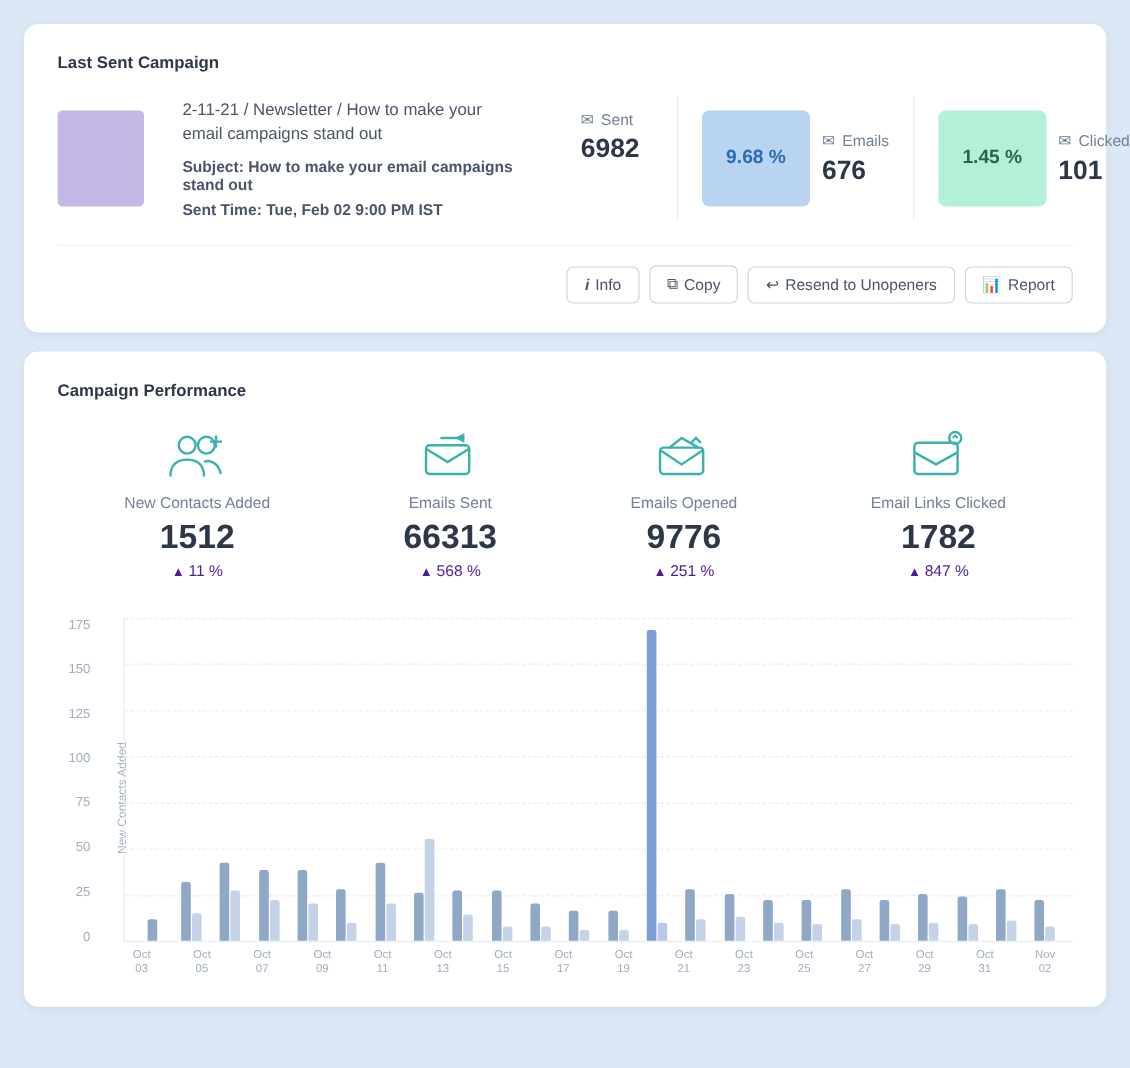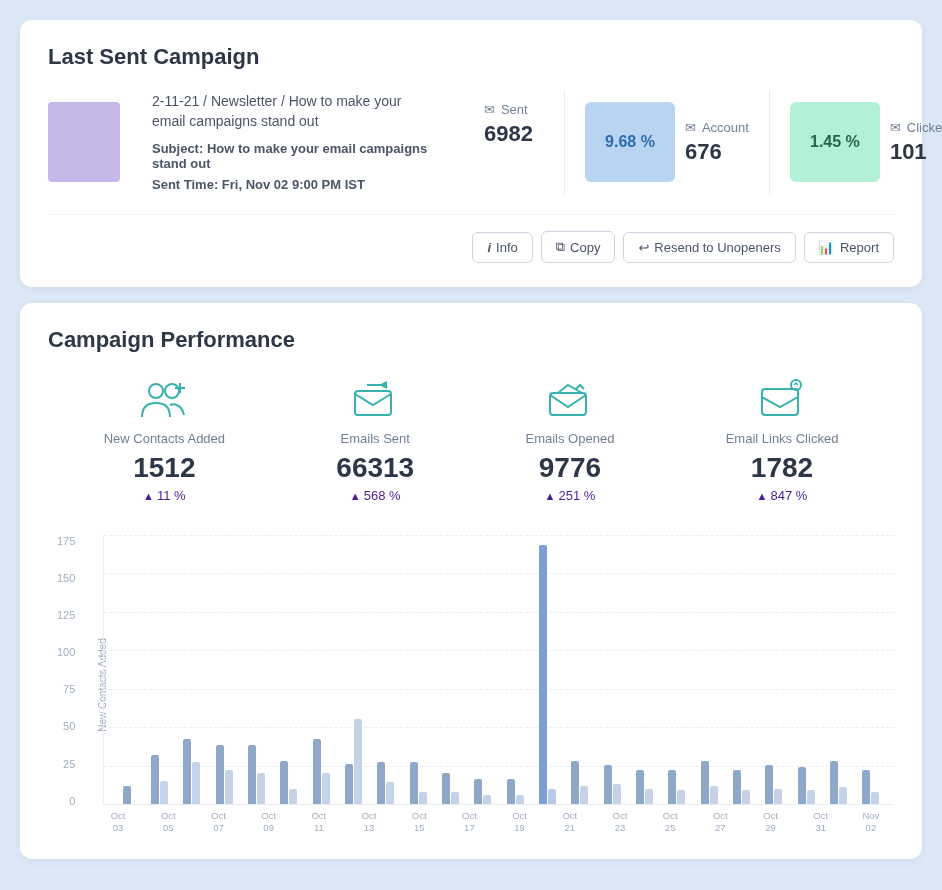--- a/index.html
+++ b/index.html
@@ -14,21 +14,21 @@
     
     .card {
       background: #fff;
       border-radius: 12px;
       padding: 24px 28px;
       margin-bottom: 16px;
       box-shadow: 0 2px 8px rgba(0,0,0,0.06);
     }
 
     .card-title {
-      font-size: 22px;
+      font-size: 14px;
       font-weight: 600;
       color: #2d3748;
       margin-bottom: 20px;
     }
 
     .campaign-row {
       display: flex;
       align-items: center;
       gap: 32px;
     }
@@ -210,42 +210,42 @@
     <div class="campaign-thumbnail"></div>
 
     <div class="campaign-info">
       <div class="campaign-name">2-11-21 / Newsletter / How to make your email campaigns stand out</div>
       <div class="campaign-subject">
         <span>Subject:</span>
         <span>How to make your email campaigns stand out</span>
       </div>
       <div class="campaign-time">
         <span>Sent Time:</span>
-        <span>Fri, Nov 02 9:00 PM IST</span>
+        <span>Tue, Feb 02 9:00 PM IST</span>
       </div>
     </div>
 
     <div class="stats-row">
 
       <div class="stat-block">
         <div class="stat-header">
           <span class="stat-icon">✉</span>
           <span>Sent</span>
         </div>
         <div class="stat-value">6982</div>
       </div>
 
       <div class="stat-block" style="flex-direction:row;align-items:center;gap:10px;border-left:1px solid #e8edf2;">
         <div class="percent-bar blue">
           <span>9.68 %</span>
         </div>
         <div>
           <div class="stat-header">
             <span class="stat-icon">✉</span>
-            <span>Account</span>
+            <span>Emails</span>
           </div>
           <div class="stat-value">676</div>
         </div>
       </div>
 
       <div class="stat-block" style="flex-direction:row;align-items:center;gap:10px;border-left:1px solid #e8edf2;">
         <div class="percent-bar green">
           <span>1.45 %</span>
         </div>
         <div>

